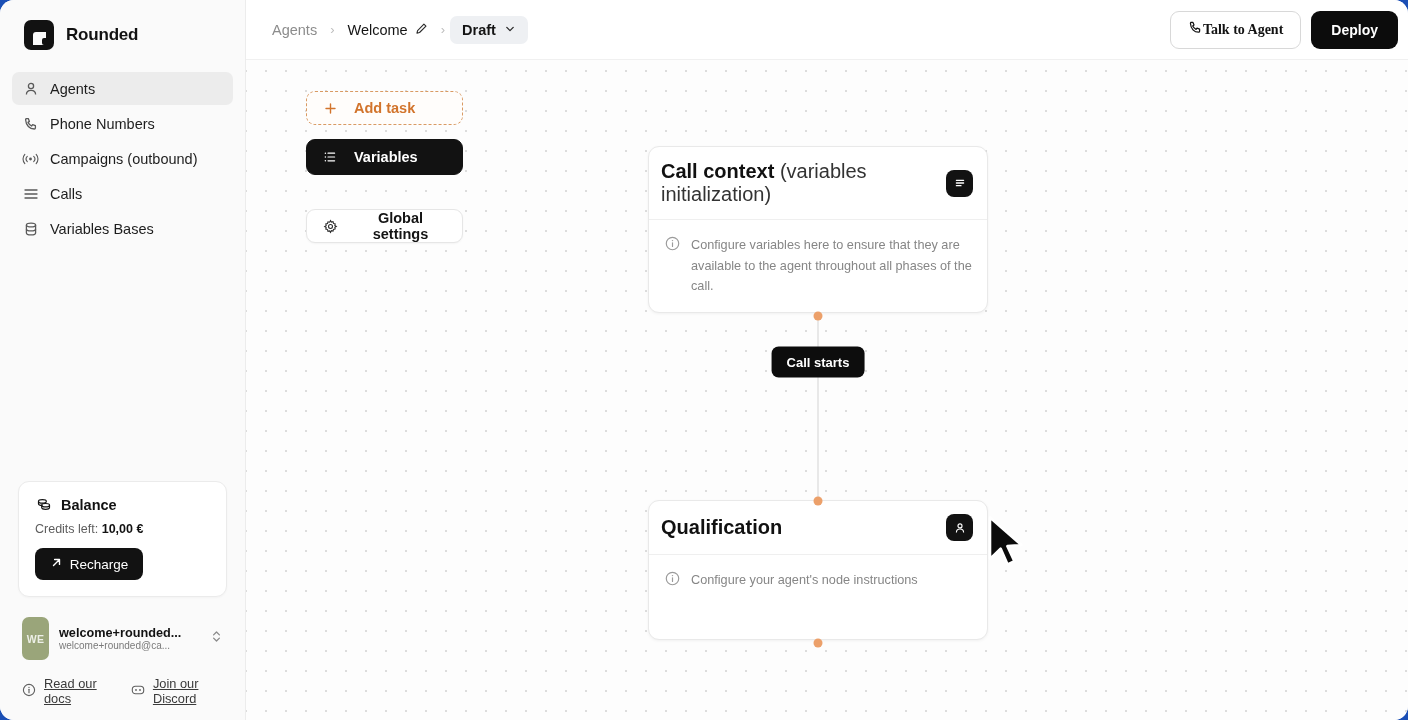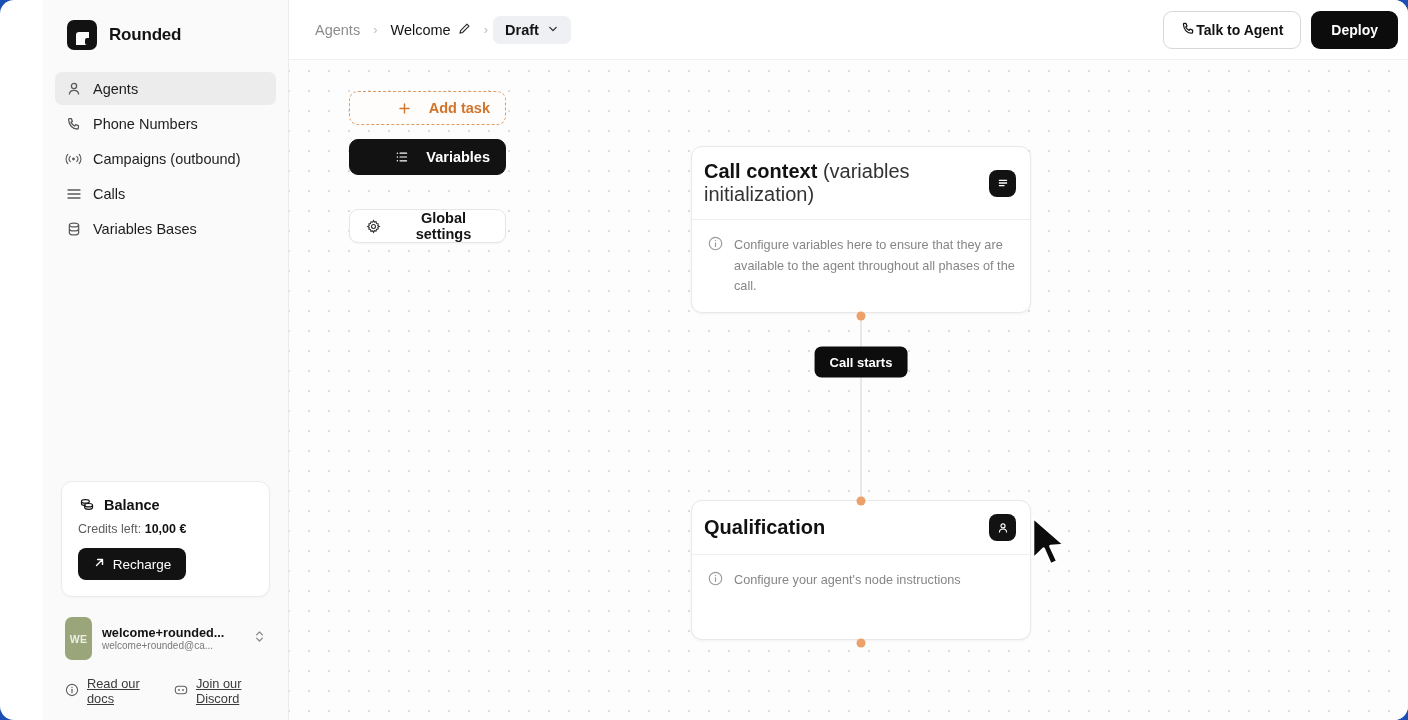--- a/index.html
+++ b/index.html
@@ -18,21 +18,20 @@
   }
 
   
   .sidebar {
     width: 246px; height: 100%;
     background: #fafafa;
     border-right: 1px solid #ececec;
     display: flex; flex-direction: column;
     position: relative;
     flex: 0 0 246px;
-    margin-left: 43px;
   }
   .brand {
     display: flex; align-items: center; gap: 12px;
     padding: 20px 16px 14px 24px;
   }
   .logo-mark {
     width: 30px; height: 30px;
     background: #121212;
     border-radius: 7px;
     position: relative;
@@ -125,21 +124,21 @@
   .crumb.cur { color: #141414; display: flex; align-items: center; gap: 7px; }
   .crumb.chip { background: #eef0f3; color: #141414; font-weight: bold; display: flex; align-items: center; gap: 8px; padding: 6px 12px; border-radius: 7px; }
   .sep { color: #bdbdbd; font-size: 13px; padding: 0 3px; }
 
   .top-actions { margin-left: auto; display: flex; align-items: center; gap: 10px; }
   .btn-talk {
     display: flex; align-items: center; 
     height: 38px; padding: 0 17px;
     border: 1px solid #d8d8d8; border-radius: 9px;
     background: #fff; color: #121212;
-    font-size: 14px; font-weight: bold; font-family: Liberation Sans, sans-serif;
+    font-size: 14px; font-weight: bold; font-family: Liberation Serif, serif;
     cursor: pointer;
   }
   .btn-deploy {
     height: 38px; padding: 0 20px;
     border: none; border-radius: 9px;
     background: #0c0c0c; color: #fff;
     font-size: 14px; font-weight: bold; font-family: inherit;
     cursor: pointer;
     margin-right: -6px;
   }
@@ -156,21 +155,20 @@
 
   .tools { position: absolute; left: 60px; top: 31px; display: flex; flex-direction: column; gap: 14px; z-index: 4; }
   .tool {
     display: flex; align-items: center; gap: 16px;
     width: 157px; height: 34px;
     padding: 0 15px;
     border-radius: 9px;
     font-size: 14.5px; font-weight: bold;
     font-family: inherit; cursor: pointer;
     background: #fff;
-    justify-content: flex-end;
   }
   .tool.add { border: 1px dashed #d99a63; color: #d2742c; background: #fffdfb; }
   .tool.dark { background: #121212; color: #fff; border: 1px solid #121212; height: 36px; }
   .tool.plain { border: 1px solid #e6e6e6; color: #141414; box-shadow: 0 1px 2px rgba(0,0,0,0.04); margin-top: 20px; }
   .tool-ico { width: 16px; flex: 0 0 16px; display: flex; align-items: center; justify-content: center; }
 
   
   .flow { position: absolute; left: 402px; top: 86px; width: 340px; z-index: 2; }
   .node {
     width: 340px;

